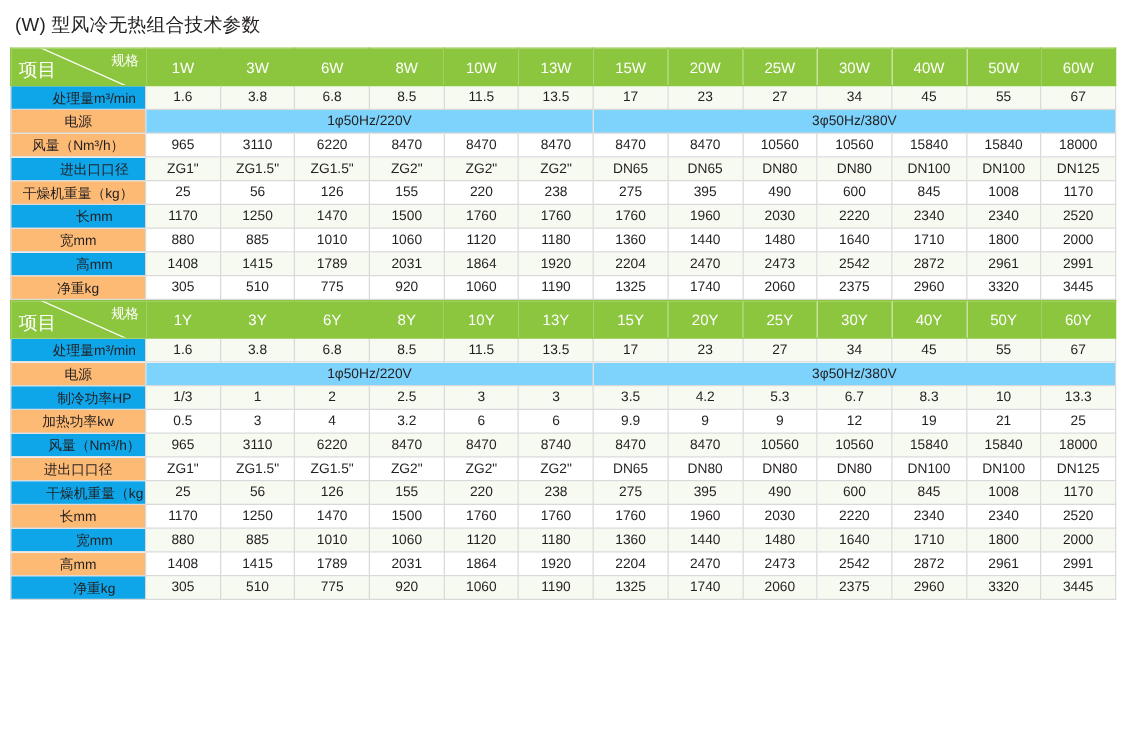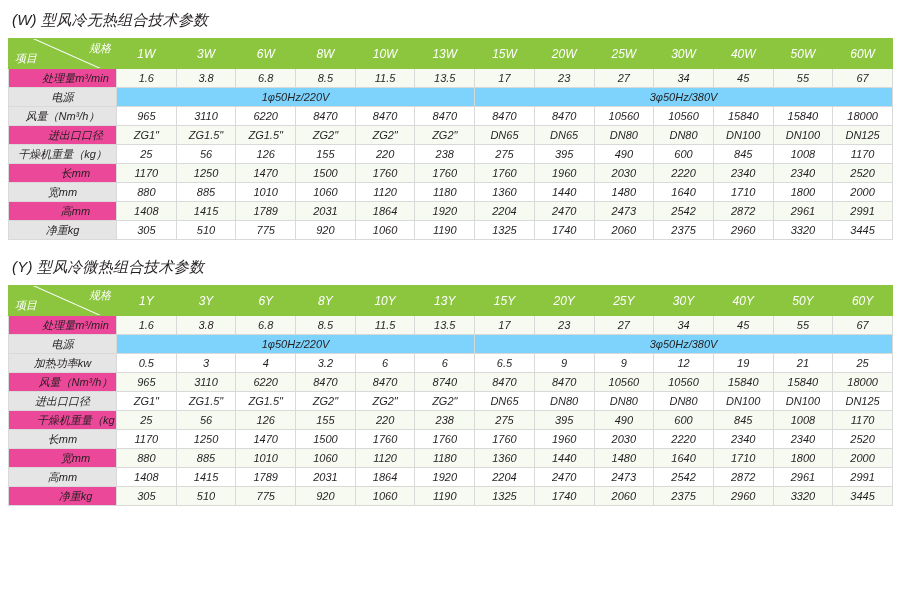--- a/index.html
+++ b/index.html
@@ -3,21 +3,21 @@
 <meta charset="utf-8">
 <style>
   * { box-sizing: border-box; }
   html, body {
     margin: 0; padding: 0;
     width: 900px; height: 592px;
     background: #ffffff;
     font-family: "Liberation Sans", sans-serif;
     color: #231f20;
   }
-  .page { width: 808px; height: 592px; position: relative; padding: 0; font-style: italic; }
+  .page { width: 808px; height: 592px; position: relative; padding: 0; }
 
   .section { padding: 0 8px; }
   .section-title {
     font-size: 15px;
     color: #231f20;
     padding: 12px 0 8px 4px;
     letter-spacing: 0.2px;
   }
   #section-1 .section-title { padding-top: 11px; }
   #section-2 .section-title { padding-top: 18px; }
@@ -63,31 +63,31 @@
   }
   td.corner .lbl-spec {
     position: absolute;
     right: 5px; top: 2px;
     font-size: 11px;
     color: #ffffff;
   }
   td.corner .lbl-item {
     position: absolute;
     left: 6px; bottom: 2px;
-    font-size: 11px;
+    font-size: 15px;
     color: #ffffff;
   }
   
   td.rowlabel {
-    background: #e5e5e5;
+    background: #fdba74;
     font-size: 11px;
     color: #231f20;
   }
   tr.alt td { background: #f6faf0; }
-  tr.alt td.rowlabel { background: #ec4899; padding-left: 28px; }
+  tr.alt td.rowlabel { background: #0ea5e9; padding-left: 28px; }
   td.val { background: #ffffff; }
   tr.alt td.val { background: #f6faf0; }
 
   td.span-cell { background: #7dd3fc; }
 </style>
 </head>
 <body>
 
 <div class="page">
 
@@ -250,21 +250,20 @@
             <td class="val">2375</td>
             <td class="val">2960</td>
             <td class="val">3320</td>
             <td class="val">3445</td>
           </tr>
         </tbody>
     </table>
   </div>
 
   <div class="section" id="section-2">
-    <div class="section-title">(Y) 型风冷微热组合技术参数</div>
     <table class="spec">
       <colgroup>
         <col style="width:108px">
         <col span="13" style="width:59.7px">
       </colgroup>
       <tbody>
           <tr class="head-row">
             <td class="corner">
               <span class="diag"></span>
               <span class="lbl-spec">规格</span>
@@ -298,29 +297,45 @@
             <td class="val">34</td>
             <td class="val">45</td>
             <td class="val">55</td>
             <td class="val">67</td>
           </tr>
           <tr>
             <td class="rowlabel">电源</td>
             <td class="span-cell" colspan="6">1φ50Hz/220V</td>
             <td class="span-cell" colspan="7">3φ50Hz/380V</td>
           </tr>
+          <tr class="alt">
+            <td class="rowlabel">制冷功率HP</td>
+            <td class="val">1/3</td>
+            <td class="val">1</td>
+            <td class="val">2</td>
+            <td class="val">2.5</td>
+            <td class="val">3</td>
+            <td class="val">3</td>
+            <td class="val">3.5</td>
+            <td class="val">4.2</td>
+            <td class="val">5.3</td>
+            <td class="val">6.7</td>
+            <td class="val">8.3</td>
+            <td class="val">10</td>
+            <td class="val">13.3</td>
+          </tr>
           <tr>
             <td class="rowlabel">加热功率kw</td>
             <td class="val">0.5</td>
             <td class="val">3</td>
             <td class="val">4</td>
             <td class="val">3.2</td>
             <td class="val">6</td>
             <td class="val">6</td>
-            <td class="val">6.5</td>
+            <td class="val">9.9</td>
             <td class="val">9</td>
             <td class="val">9</td>
             <td class="val">12</td>
             <td class="val">19</td>
             <td class="val">21</td>
             <td class="val">25</td>
           </tr>
           <tr class="alt">
             <td class="rowlabel">风量（Nm³/h）</td>
             <td class="val">965</td>

